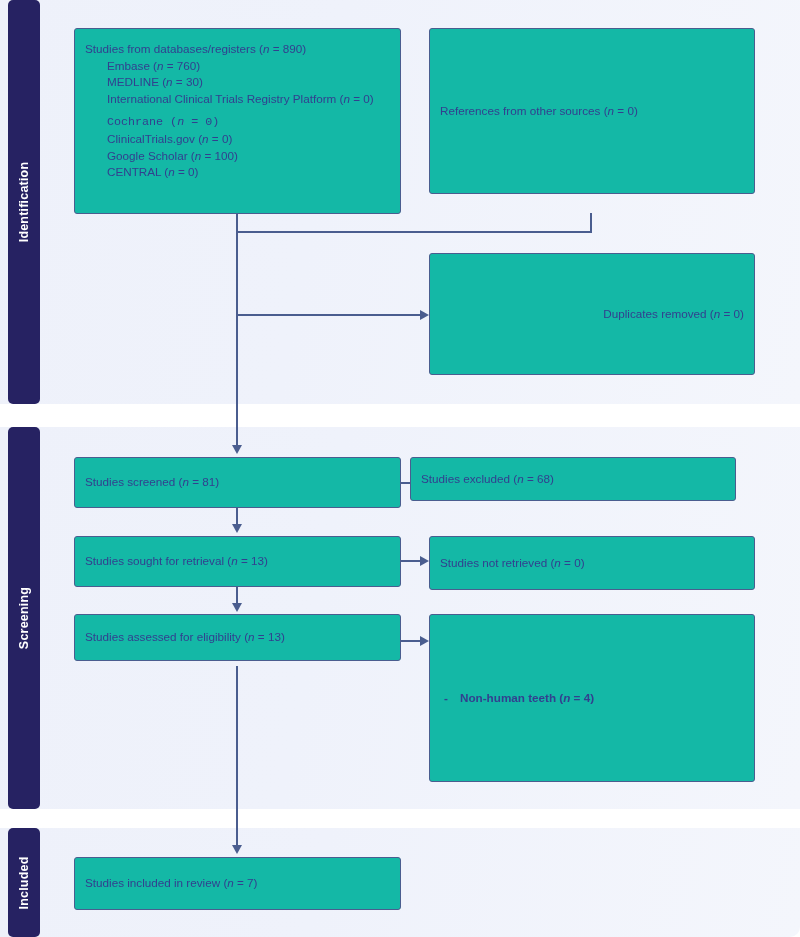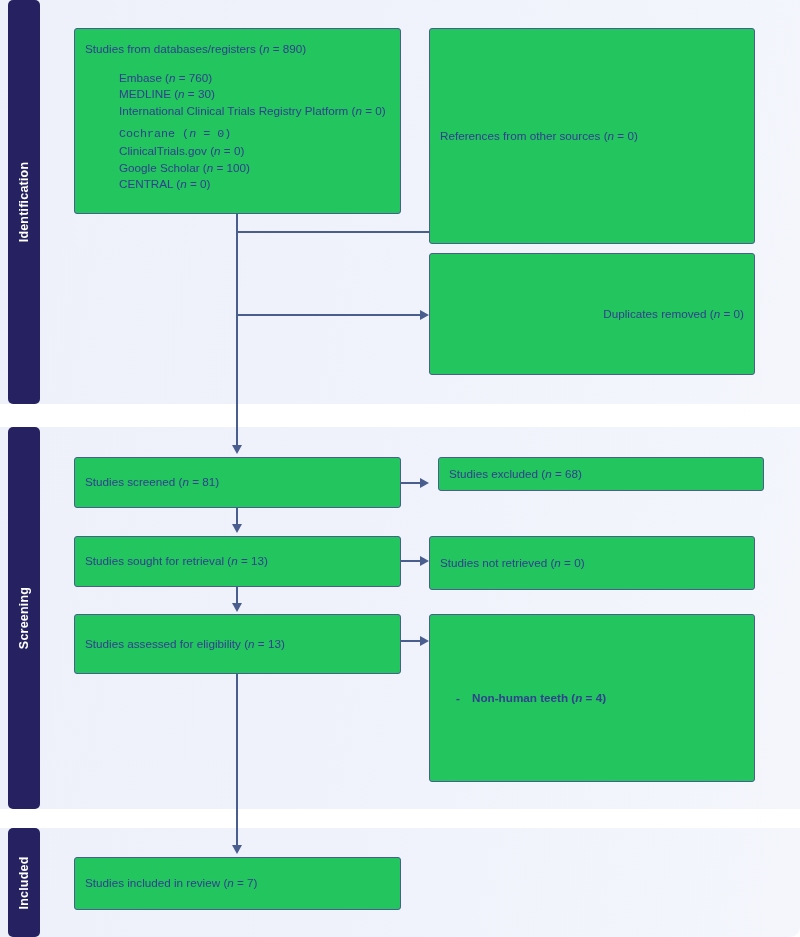--- a/index.html
+++ b/index.html
@@ -38,41 +38,41 @@
     position: absolute;
     left: 50%;
     top: 50%;
     transform: translate(-50%, -50%) rotate(-90deg);
     white-space: nowrap;
     display: block;
   }
   
   .node {
     position: absolute;
-    background: #22c55e;
+    background: #14b8a6;
     border: 1.6px solid #4a5d8f;
     border-radius: 3px;
     box-sizing: border-box;
     color: #32408f;
     font-size: 11.7px;
     line-height: 1.42;
     display: flex;
     flex-direction: column;
     justify-content: center;
     padding: 0 10px;
   }
   .node.top-align {
     justify-content: flex-start;
   }
   .node .title {
     white-space: nowrap;
   }
   .node ul {
     list-style: none;
-    margin: 12px;
+    margin: 0;
     padding: 0 0 0 22px;
   }
   .node ul li {
     white-space: nowrap;
   }
   .node ul li.gap {
     margin-top: 7px;
     font-family: Liberation Mono, monospace;
   }
   .node ul.dashed {
@@ -172,57 +172,57 @@
       <li>Embase (<em>n</em> = 760)</li>
       <li>MEDLINE (<em>n</em> = 30)</li>
       <li>International Clinical Trials Registry Platform (<em>n</em> = 0)</li>
       <li class="gap">Cochrane (<em>n</em> = 0)</li>
       <li>ClinicalTrials.gov (<em>n</em> = 0)</li>
       <li>Google Scholar (<em>n</em> = 100)</li>
       <li>CENTRAL (<em>n</em> = 0)</li>
     </ul>
   </div>
 
-  <div class="node" style="left:429px; top:28px; width:326px; height:216px;">
+  <div class="node" style="left:429px; top:28px; width:326px; height:166px;">
     <div class="title">
       References from other sources (<em>n</em> = 0)
     </div>
   </div>
 
   <div class="node" style="left:429px; top:253px; width:326px; height:122px;text-align:right;">
     <div class="title">
       Duplicates removed (<em>n</em> = 0)
     </div>
   </div>
 
   <div class="node" style="left:74px; top:457px; width:327px; height:51px;">
     <div class="title">
       Studies screened (<em>n</em> = 81)
     </div>
   </div>
 
-  <div class="node" style="left:438px; top:457px; width:326px; height:34px;">
+  <div class="node" style="left:410px; top:457px; width:326px; height:44px;">
     <div class="title">
       Studies excluded (<em>n</em> = 68)
     </div>
   </div>
 
   <div class="node" style="left:74px; top:536px; width:327px; height:51px;justify-content:center;">
     <div class="title">
       Studies sought for retrieval (<em>n</em> = 13)
     </div>
   </div>
 
   <div class="node" style="left:429px; top:536px; width:326px; height:54px;">
     <div class="title">
       Studies not retrieved (<em>n</em> = 0)
     </div>
   </div>
 
-  <div class="node" style="left:74px; top:614px; width:327px; height:60px;">
+  <div class="node" style="left:74px; top:614px; width:327px; height:47px;">
     <div class="title">
       Studies assessed for eligibility (<em>n</em> = 13)
     </div>
   </div>
 
   <div class="node" style="left:429px; top:614px; width:326px; height:168px;">
     <ul class="dashed">
       <li>Non-human teeth (<em>n</em> = 4)</li>
     </ul>
   </div>

